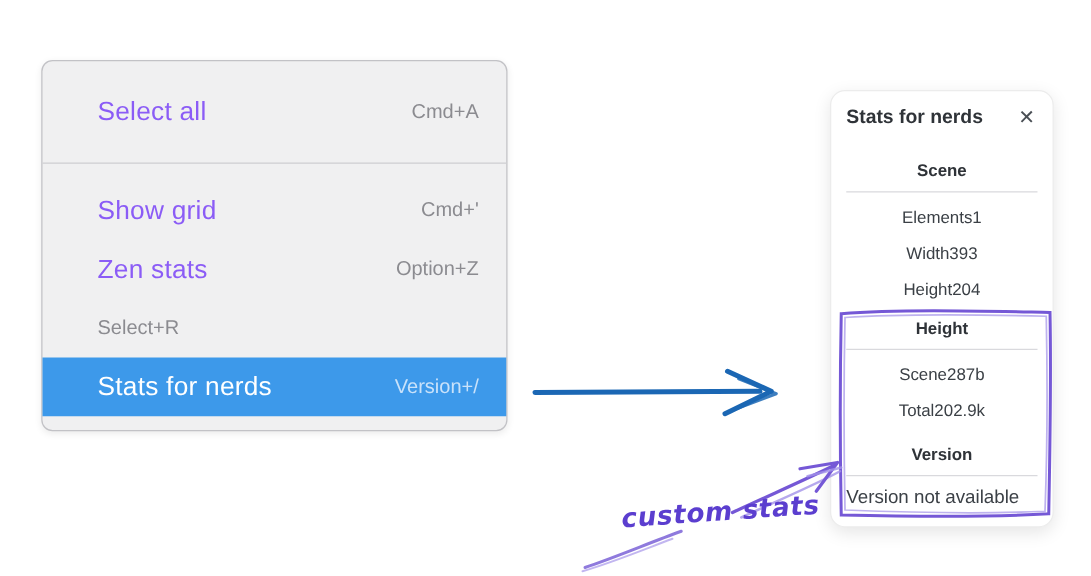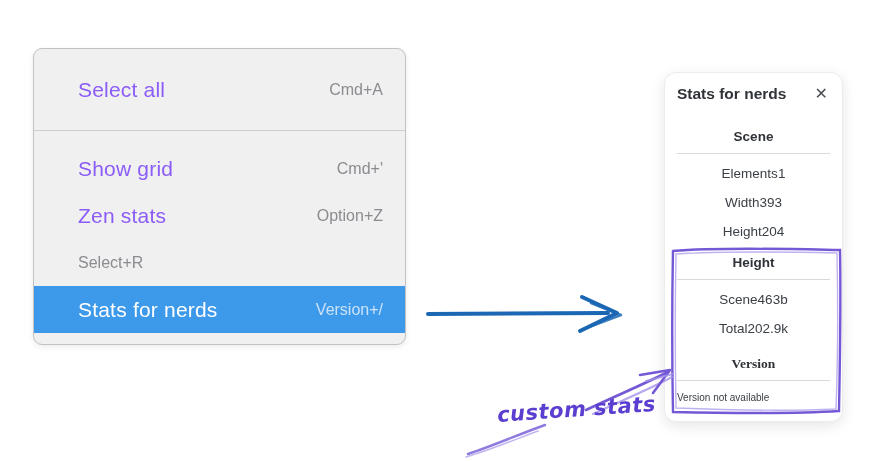--- a/index.html
+++ b/index.html
@@ -62,22 +62,22 @@
     text-align:center;font-size:13.5px;font-weight:bold;color:#2f3338;
     margin-top:24px;height:20px;line-height:20px;
   }
   .sp-rule{border:none;border-top:1px solid #d9d9dd;margin:6px 0 0 0;}
   .sp-rows{margin-top:5px;}
   .sp-row{
     display:flex;justify-content:center;
     font-size:13.5px;color:#3b4046;height:29px;align-items:center;
   }
   .sp-heading-tight{margin-top:7px;}
-  .sp-heading-version{margin-top:11px;font-family:Liberation Serif, serif;}
-  .sp-note{font-size:10px;color:#3b4046;height:29px;display:flex;align-items:center;margin-top:2px;}
+  .sp-heading-version{margin-top:11px;}
+  .sp-note{font-size:15px;color:#3b4046;height:29px;display:flex;align-items:center;margin-top:2px;}
 
   
   #annot-svg{position:absolute;left:0;top:0;pointer-events:none;}
   .custom-stats-label{
     position:absolute;left:497px;top:397px;width:170px;
     font-size:21px;font-style:italic;font-weight:bold;
     color:#5b3ecf;letter-spacing:.5px;
     transform:rotate(-4deg);
     font-family:"DejaVu Sans",sans-serif;
     pointer-events:none;
@@ -136,21 +136,21 @@
         <span>Height</span>
         <span>204</span>
       </div>
     </div>
 
     <div class="sp-section-heading sp-heading-tight">Height</div>
     <hr class="sp-rule">
     <div class="sp-rows">
       <div class="sp-row">
         <span>Scene</span>
-        <span>463b</span>
+        <span>287b</span>
       </div>
       <div class="sp-row">
         <span>Total</span>
         <span>202.9k</span>
       </div>
     </div>
 
     <div class="sp-section-heading sp-heading-version">Version</div>
     <hr class="sp-rule">
     <div class="sp-note">Version not available</div>

